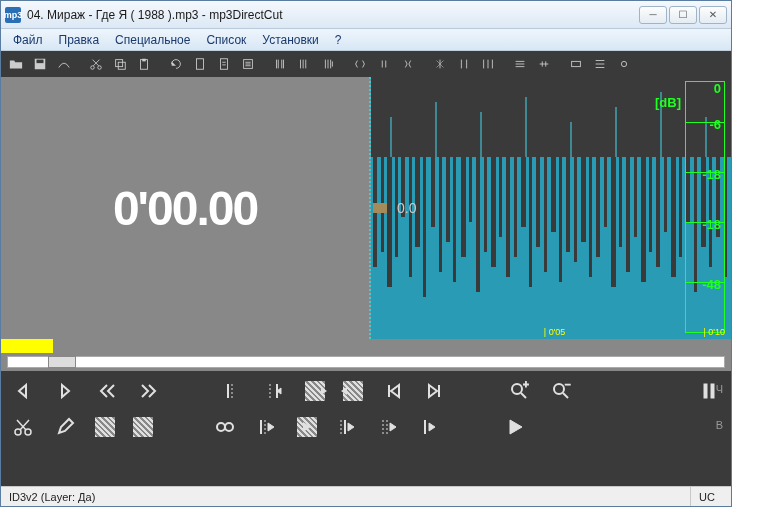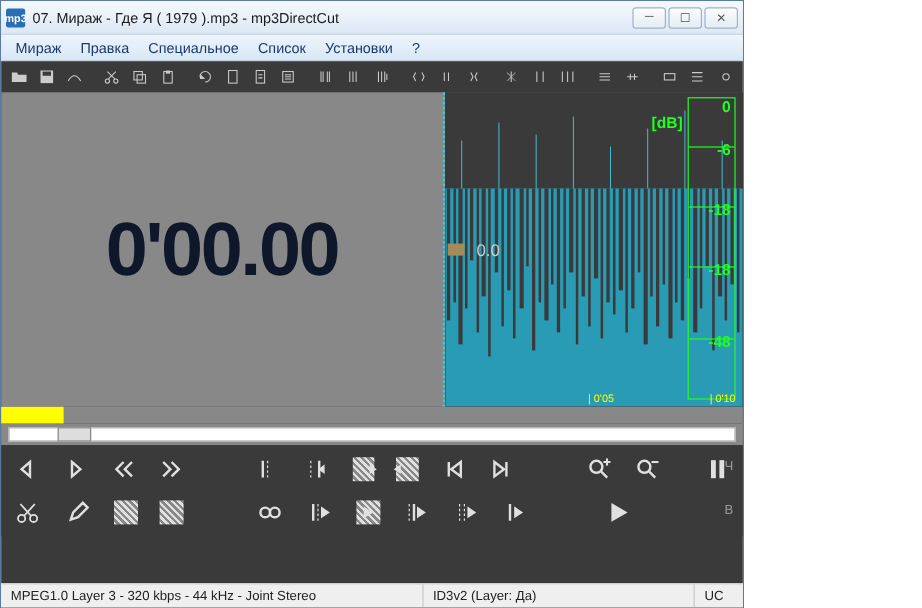--- a/index.html
+++ b/index.html
@@ -1,32 +1,32 @@
 <!DOCTYPE html>
 <html><head>
 <meta charset="utf-8">
 <style>
 * { margin: 0; padding: 0; box-sizing: border-box; }
 body { width: 768px; height: 507px; font-family: "Segoe UI", Tahoma, sans-serif; font-size: 12px; overflow: hidden; background: #fff; }
-.window { width: 620px; height: 507px; border: 1px solid #5a7ca0; background: #fff; display: flex; flex-direction: column; }
+.window { width: 732px; height: 507px; border: 1px solid #5a7ca0; background: #fff; display: flex; flex-direction: column; }
 .titlebar { height: 28px; background: linear-gradient(#f5f9fd, #dce8f5); display: flex; align-items: center; padding: 0 4px; border-bottom: 1px solid #b9c9da; }
 .titlebar .app-icon { width: 16px; height: 16px; background: #2a6fb5; color: #fff; font-size: 9px; font-weight: bold; display: flex; align-items: center; justify-content: center; border-radius: 2px; margin-right: 6px; }
 .titlebar .title { flex: 1; color: #1a1a1a; font-size: 12px; }
 .win-controls { display: flex; gap: 2px; }
 .win-btn { width: 28px; height: 18px; border: 1px solid #a0b4c8; border-radius: 3px; background: linear-gradient(#fdfdfd,#e4ecf4); display: flex; align-items: center; justify-content: center; font-size: 10px; color: #555; cursor: pointer; }
 .menubar { height: 22px; background: linear-gradient(#eef5fc,#d8e7f5); display: flex; align-items: center; padding: 0 6px; gap: 4px; font-size: 12px; color: #1a3a6e; border-bottom: 1px solid #c0cddb; }
 .menubar span { padding: 2px 6px; cursor: pointer; }
 .toolbar { height: 26px; background: #3a3a3a; display: flex; align-items: center; padding: 0 4px; gap: 2px; }
 .tb-btn { width: 22px; height: 20px; display: flex; align-items: center; justify-content: center; color: #ccc; cursor: pointer; }
 .tb-btn svg { width: 14px; height: 14px; }
 .tb-sep { width: 6px; height: 18px; }
 .main { flex: 1; display: flex; flex-direction: column; background: #3a3a3a; }
 .waveform-area { height: 262px; display: flex; position: relative; background: #3a3a3a; }
 .time-display { width: 370px; background: #888; position: relative; display: flex; align-items: center; justify-content: center; border-right: 2px dotted #2bd4e0; }
-.time-text { font-size: 63px; font-weight: bold; color: #0f172a; font-family: Arial, sans-serif; letter-spacing: -2px; }
+.time-text { font-size: 48px; font-weight: bold; color: #ffffff; font-family: Arial, sans-serif; letter-spacing: -2px; }
 .wave-canvas { flex: 1; position: relative; background: #3a3a3a; overflow: hidden; }
 .wave-svg { width: 100%; height: 100%; }
 .db-scale { position: absolute; right: 6px; top: 4px; width: 40px; height: 252px; border: 1px solid #20ff20; pointer-events: none; }
 .db-label { position: absolute; right: 50px; color: #20ff20; font-size: 13px; font-weight: bold; }
 .db-tick { position: absolute; right: 10px; color: #20ff20; font-size: 13px; font-weight: bold; text-align: right; width: 30px; }
 .wave-time-label { position: absolute; bottom: 2px; color: #ffff00; font-size: 9px; }
 .slider-track { height: 18px; background: #888; position: relative; }
 .slider-zone { height: 12px; background: #fff; border: 1px solid #aaa; margin: 3px 6px; position: relative; }
 .slider-thumb { position: absolute; left: 40px; top: -1px; width: 28px; height: 12px; background: #ddd; border: 1px solid #888; }
 .controls { height: 76px; background: #3a3a3a; display: flex; flex-direction: column; padding: 6px 10px; gap: 8px; position: relative; }
@@ -42,30 +42,30 @@
 .status-cell.mid { flex: 1; }
 .hatch { background: repeating-linear-gradient(45deg,#e0e0e0 0,#e0e0e0 2px,#888 2px,#888 4px); }
 </style>
 </head>
 <body>
 
 <div class="window">
 
   <div class="titlebar">
     <div class="app-icon">mp3</div>
-    <div class="title">07. Мираж - Где Я ( 1979 ).mp3 - mp3DirectCut</div>
+    <div class="title">04. Мираж - Где Я ( 1988 ).mp3 - mp3DirectCut</div>
     <div class="win-controls">
       <div class="win-btn">─</div>
       <div class="win-btn">☐</div>
       <div class="win-btn">✕</div>
     </div>
   </div>
 
   <div class="menubar">
-    <span>Мираж</span>
+    <span>Файл</span>
     <span>Правка</span>
     <span>Специальное</span>
     <span>Список</span>
     <span>Установки</span>
     <span>?</span>
   </div>
 
   <div class="toolbar">
     <div class="tb-btn">
         <svg viewBox="0 0 16 16">
@@ -439,18 +439,17 @@
               <path d="M5 3l12 7-12 7z" fill="#e0e0e0"></path>
             </svg>
           </div>
       </div>
       <div class="side-ind" style="top:12px;">Ч</div>
       <div class="side-ind" style="top:48px;">В</div>
     </div>
   </div>
 
   <div class="statusbar">
-    <div class="status-cell">MPEG1.0 Layer 3 - 320 kbps - 44 kHz - Joint Stereo</div>
     <div class="status-cell mid">ID3v2 (Layer: Да)</div>
     <div class="status-cell" style="border-right:none;width:40px;">UC</div>
   </div>
 
 </div>
 
 </body></html>

